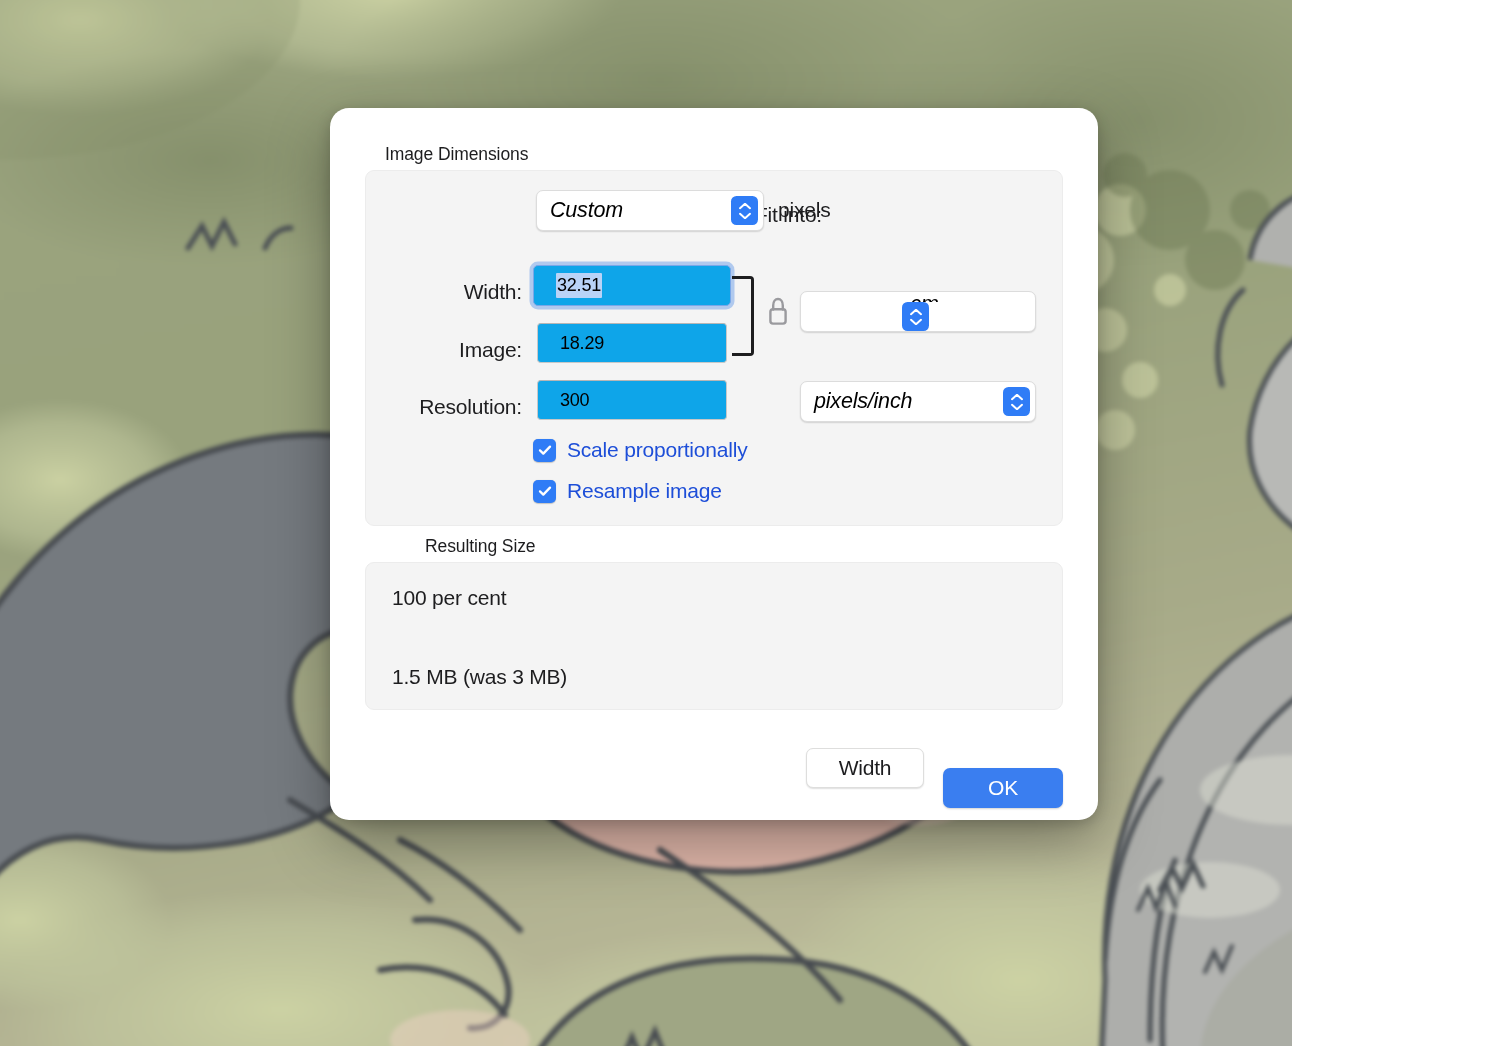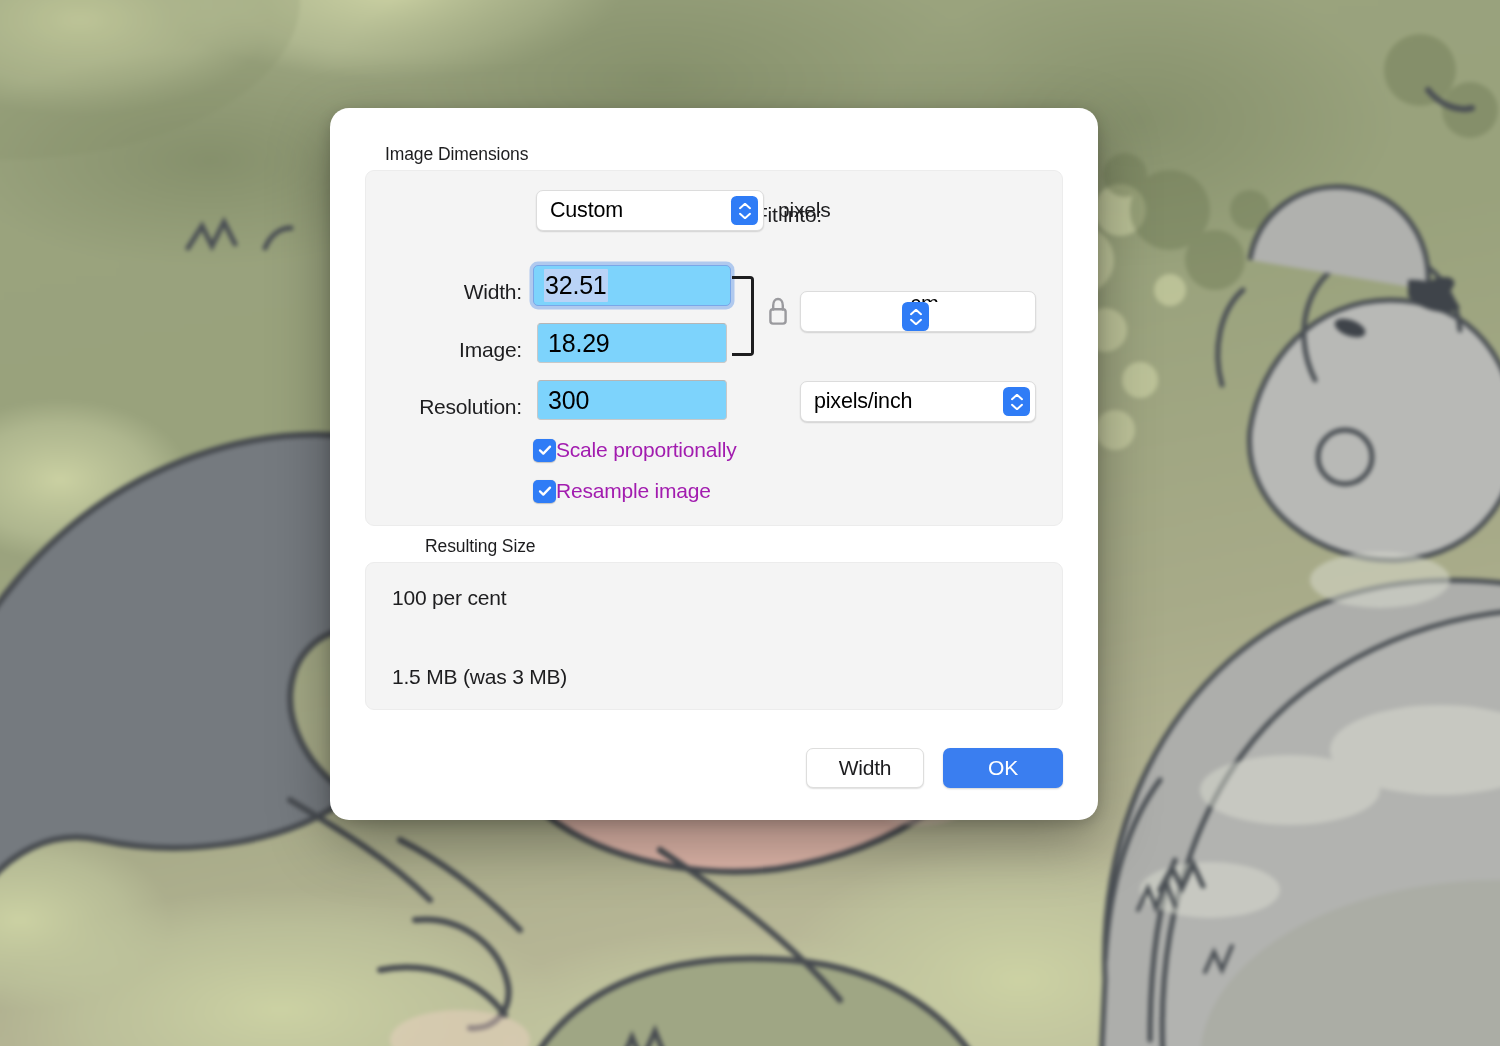--- a/index.html
+++ b/index.html
@@ -6,21 +6,21 @@
     margin: 0;
     padding: 0;
     width: 1500px;
     height: 1046px;
     overflow: hidden;
     font-family: "Liberation Sans", sans-serif;
   }
 
   #root {
     position: relative;
-    width: 1500px;
+    width: 1292px;
     height: 1046px;
     overflow: hidden;
     background: #9aa37d;
   }
 
   
   #backdrop {
     position: absolute;
     inset: 0;
     overflow: hidden;
@@ -70,29 +70,29 @@
     font-size: 21px;
     color: #1d1d1f;
     text-align: right;
     white-space: nowrap;
     letter-spacing: -0.2px;
   }
 
   
   .text-field {
     position: absolute;
-    background: #7dd3fc;
+    background: #0ea5e9;
     border: 1px solid #c8c8c8;
     border-top-color: #b6b6b6;
     border-radius: 4px;
     box-sizing: border-box;
-    font-size: 25px;
+    font-size: 18px;
     color: #000;
     font-family: "Liberation Sans", sans-serif;
-    padding: 0 10px;
+    padding: 0 22px;
     line-height: 38px;
     outline: none;
     letter-spacing: -0.2px;
   }
   .text-field.focused {
     border: 1px solid #7aa7e8;
     box-shadow: 0 0 0 3.5px rgba(120,165,233,0.55);
     border-radius: 5px;
   }
   .sel-text {
@@ -115,20 +115,21 @@
     cursor: default;
   }
   .popup .popup-text {
     flex: 1;
     font-size: 21.5px;
     color: #000;
     padding-left: 13px;
     letter-spacing: -0.2px;
     white-space: nowrap;
     overflow: hidden;
+    font-style: italic;
   }
   .popup .chev-box {
     width: 27px;
     height: 29px;
     margin-right: 5px;
     background: #2f7cf6;
     border-radius: 5.5px;
     display: flex;
     flex-direction: column;
     align-items: center;
@@ -177,21 +178,22 @@
     border-radius: 5px;
     background: #2f7cf6;
     display: flex;
     align-items: center;
     justify-content: center;
     flex: 0 0 auto;
     box-shadow: 0 0.5px 1px rgba(0,0,0,0.2);
   }
   .check-label {
     font-size: 21px;
-    color: #a21caf;
+    color: #1d4ed8;
+    margin-left: 11px;
     letter-spacing: -0.2px;
   }
 
   
   .result-line {
     position: absolute;
     font-size: 21px;
     color: #1d1d1f;
     letter-spacing: -0.2px;
     white-space: nowrap;
@@ -214,20 +216,21 @@
     background: #ffffff;
     border: 1px solid #dededd;
     color: #1d1d1f;
     box-shadow: 0 1px 1.5px rgba(0,0,0,0.13);
   }
   .btn-primary {
     background: #3a7ef0;
     color: #ffffff;
     border: none;
     box-shadow: 0 1px 2px rgba(0,0,0,0.18);
+    margin-top: 20px;
   }
 </style>
 </head>
 <body>
 
 <div id="root">
 
   <div id="backdrop">
     <svg viewBox="0 0 1580 1126" xmlns="http://www.w3.org/2000/svg" preserveAspectRatio="xMidYMid slice">
       <defs>

